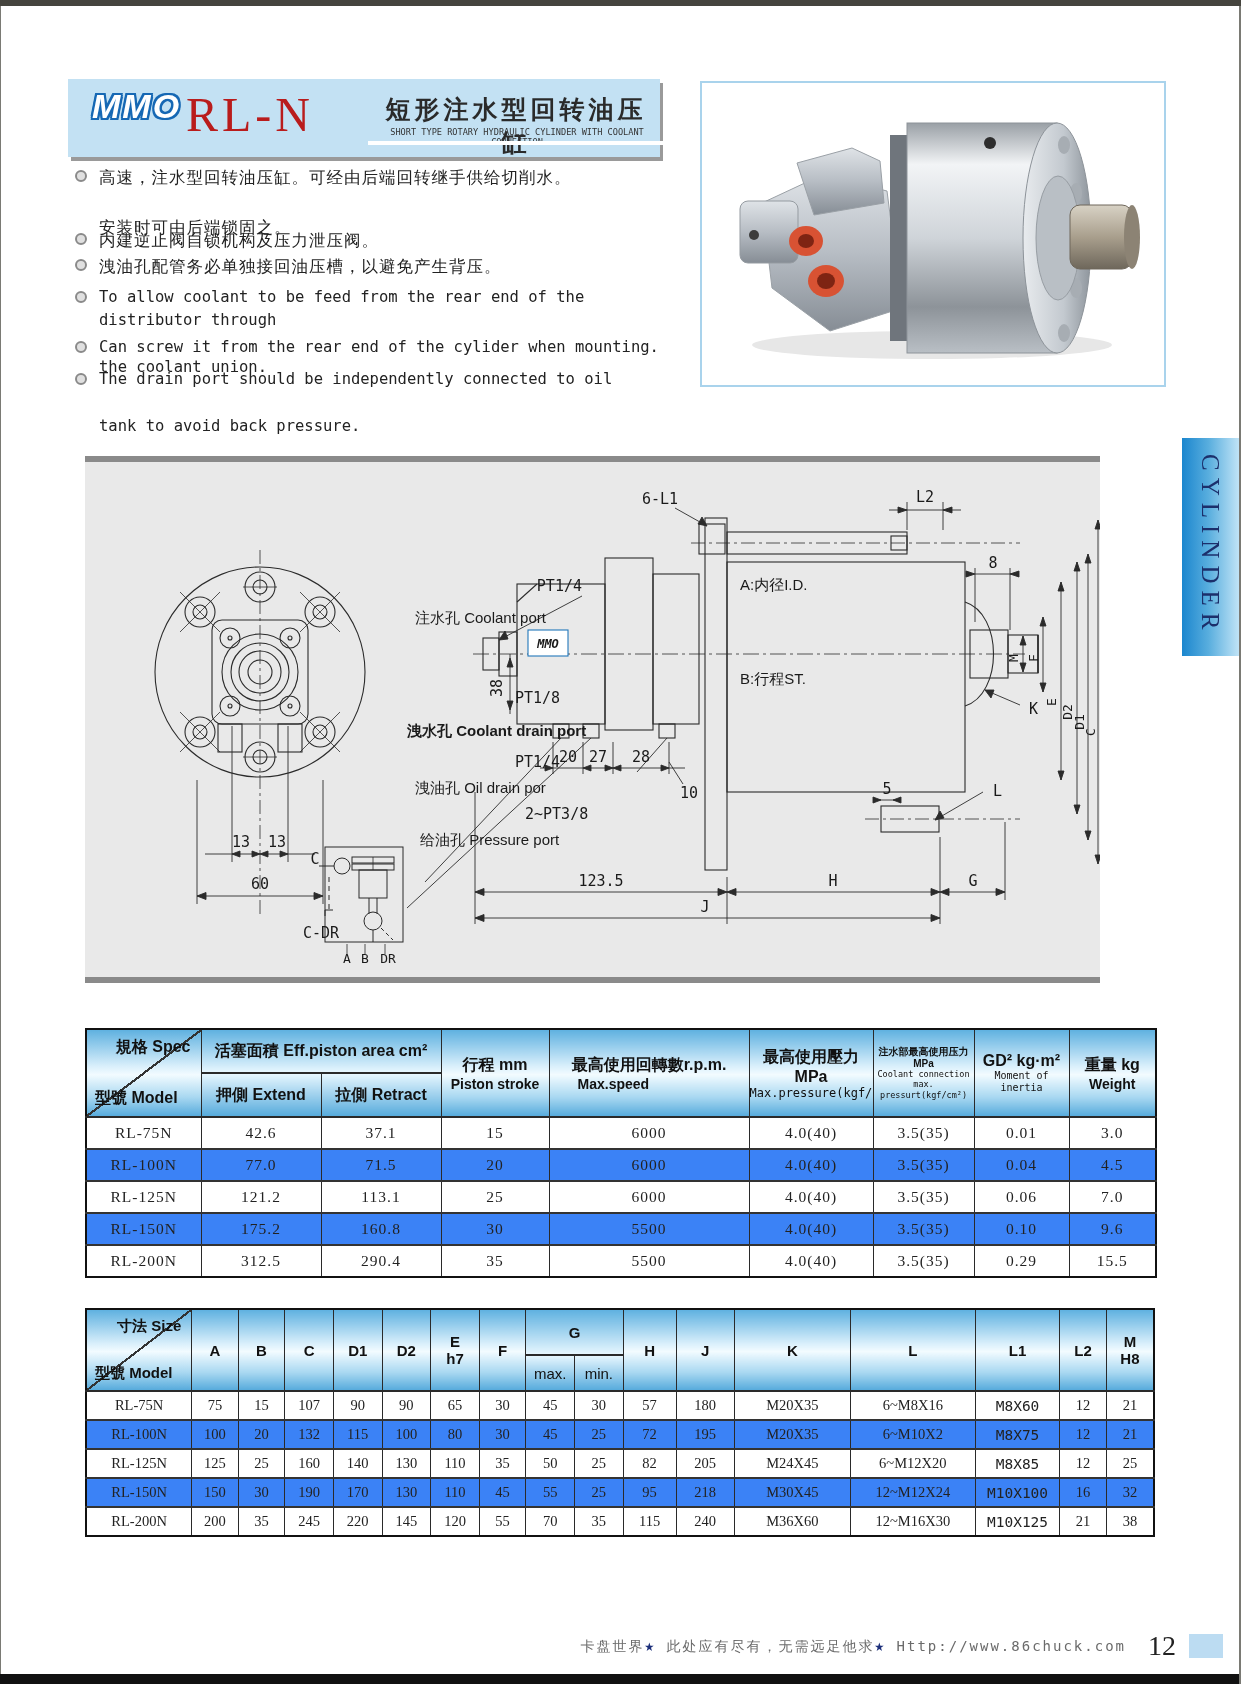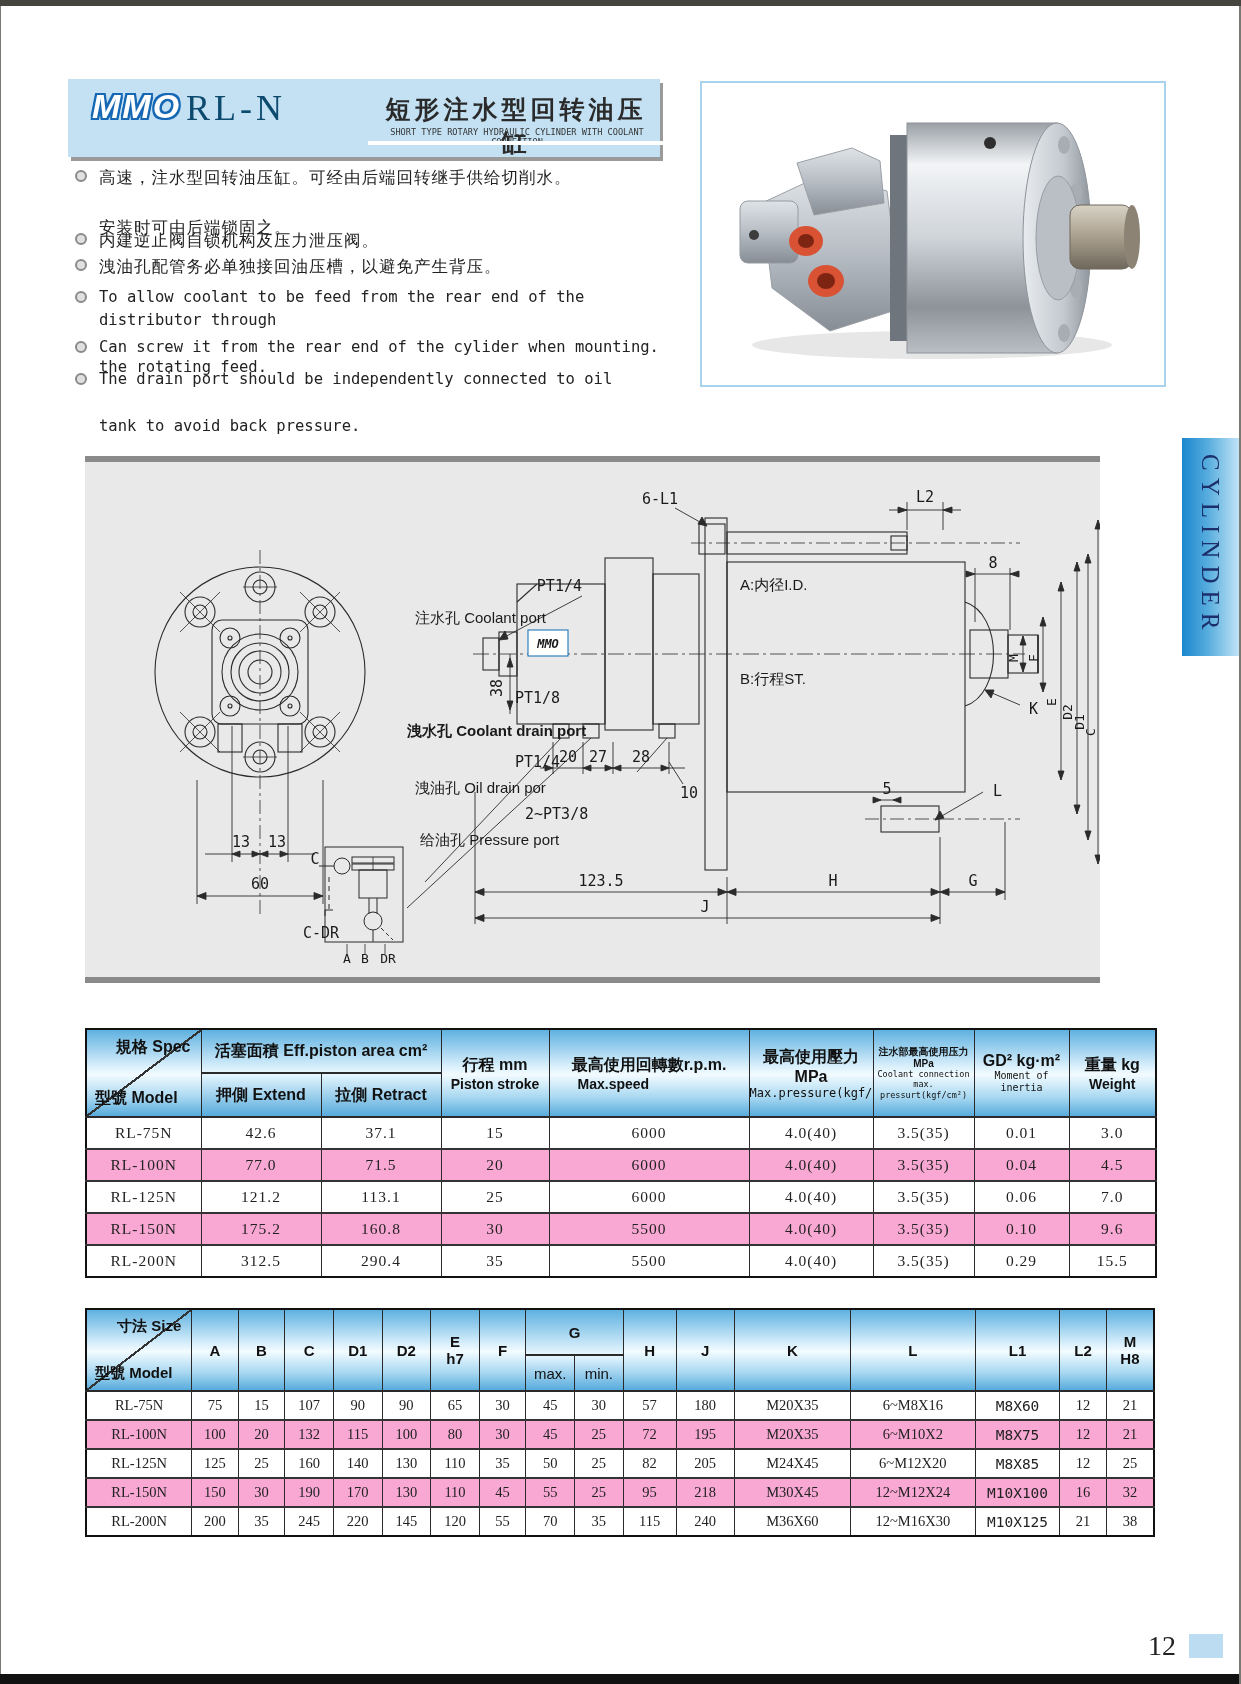--- a/index.html
+++ b/index.html
@@ -12,21 +12,21 @@
   #bottom-bar{position:absolute;left:0;bottom:0;width:100%;height:10px;background:#111;}
 
   
   #header-band{position:absolute;left:68px;top:73px;width:592px;height:78px;background:#c3e1f3;
                box-shadow:3px 4px 0 #9a9a9a;}
   #logo{position:absolute;left:24px;top:8px;font-size:34px;font-weight:bold;font-style:italic;
         color:#ffffff;letter-spacing:2px;
         text-shadow:-2px 0 #1668b4,2px 0 #1668b4,0 -2px #1668b4,0 2px #1668b4,
                     -2px -2px #1668b4,2px 2px #1668b4,-2px 2px #1668b4,2px -2px #1668b4;}
   #model-title{position:absolute;left:118px;top:8px;font-family:"Liberation Serif",serif;
-               font-size:36px;color:#0c4a6e;letter-spacing:4px;}
+               font-size:48px;color:#b91c1c;letter-spacing:4px;}
   #cn-title{position:absolute;left:308px;top:14px;width:280px;text-align:center;
             font-size:25px;letter-spacing:4px;color:#2a2a2a;font-weight:bold;font-family:"Liberation Serif",serif;}
   #en-title{position:absolute;left:296px;top:48px;width:306px;text-align:center;
             font-size:8.6px;color:#333;font-family:"DejaVu Sans Mono",monospace;}
   #en-underline{position:absolute;left:300px;top:62px;width:298px;height:4px;background:#ffffff;}
 
   
   .feat{position:absolute;left:75px;width:600px;font-size:15.5px;color:#222;line-height:1.5;
         font-family:"DejaVu Sans Mono",monospace;}
   .feat .bullet{position:absolute;left:0;top:5px;width:8px;height:8px;border-radius:50%;
@@ -58,21 +58,21 @@
   #size-table{position:absolute;left:85px;top:1302px;width:1070px;border-radius:26px;}
   th,td{border:1px solid #2a2a2a;padding:0;overflow:hidden;}
   th{font-weight:bold;color:#111;}
   thead th{border-bottom-width:2px;}
   table{border:2px solid #111;}
   thead tr:first-child th{border-top:2px solid #111;}
   td{font-family:"Liberation Serif",serif;font-size:15.5px;color:#222;text-align:center;
      letter-spacing:1px;}
   #spec-table td{height:30px;}
   #size-table td{height:27px;font-size:14.5px;letter-spacing:0;}
-  tr.alt td{background:#f9a8d4;}
+  tr.alt td{background:#3b82f6;}
   tbody tr td{border-top:2px solid #333;}
 
   .h-full{background:linear-gradient(180deg,#5fb1e0 0%,#d9effb 42%,#f2fbff 52%,#a9d8f1 78%,#57abdc 100%);}
   .h-top{background:linear-gradient(180deg,#5fb1e0 0%,#e6f6fe 100%);}
   .h-bot{background:linear-gradient(180deg,#e6f6fe 0%,#57abdc 100%);}
   .hl1{font-size:16px;}
   .hl2{font-size:14px;font-weight:bold;}
   .hsm{font-size:10px;line-height:1.15;}
   .htiny{font-size:8.5px;font-weight:normal;line-height:1.2;font-family:"DejaVu Sans Mono",monospace;}
   .hmono{font-family:"DejaVu Sans Mono",monospace;font-size:12px;font-weight:normal;}
@@ -169,21 +169,21 @@
     <span class="bullet"></span>
     <div class="txt"><span>内建逆止阀自锁机构及压力泄压阀。</span></div>
   </div>
   <div class="feat cjk" style="top:248px">
     <span class="bullet"></span>
     <div class="txt"><span>洩油孔配管务必单独接回油压槽，以避免产生背压。</span></div>
   </div>
   <div class="feat" style="top:280px">
     <span class="bullet"></span>
     <div class="txt"><span>To allow coolant to be feed from the rear end of the distributor through</span><br>
-    <span>the rotating feed.</span></div>
+    <span>the coolant union.</span></div>
   </div>
   <div class="feat" style="top:330px">
     <span class="bullet"></span>
     <div class="txt"><span>Can screw it from the rear end of the cylider when mounting.</span></div>
   </div>
   <div class="feat" style="top:362px">
     <span class="bullet"></span>
     <div class="txt"><span>The drain port should be independently connected to oil</span><br>
     <span>tank to avoid back pressure.</span></div>
   </div>
@@ -652,18 +652,19 @@
         <td>M36X60</td>
         <td>12~M16X30</td>
         <td class="mono">M10X125</td>
         <td>21</td>
         <td>38</td>
       </tr>
     </tbody>
   </table>
 
   <div id="footer">
+    <div id="footer-text"><span>卡盘世界</span><span class="star">★</span><span> 此处应有尽有，无需远足他求</span><span class="star">★</span><span> Http://www.86chuck.com</span></div>
     <div id="page-num">12</div>
     <div id="footer-square"></div>
   </div>
 
   <div id="bottom-bar"></div>
 </div>
 
 </body></html>

